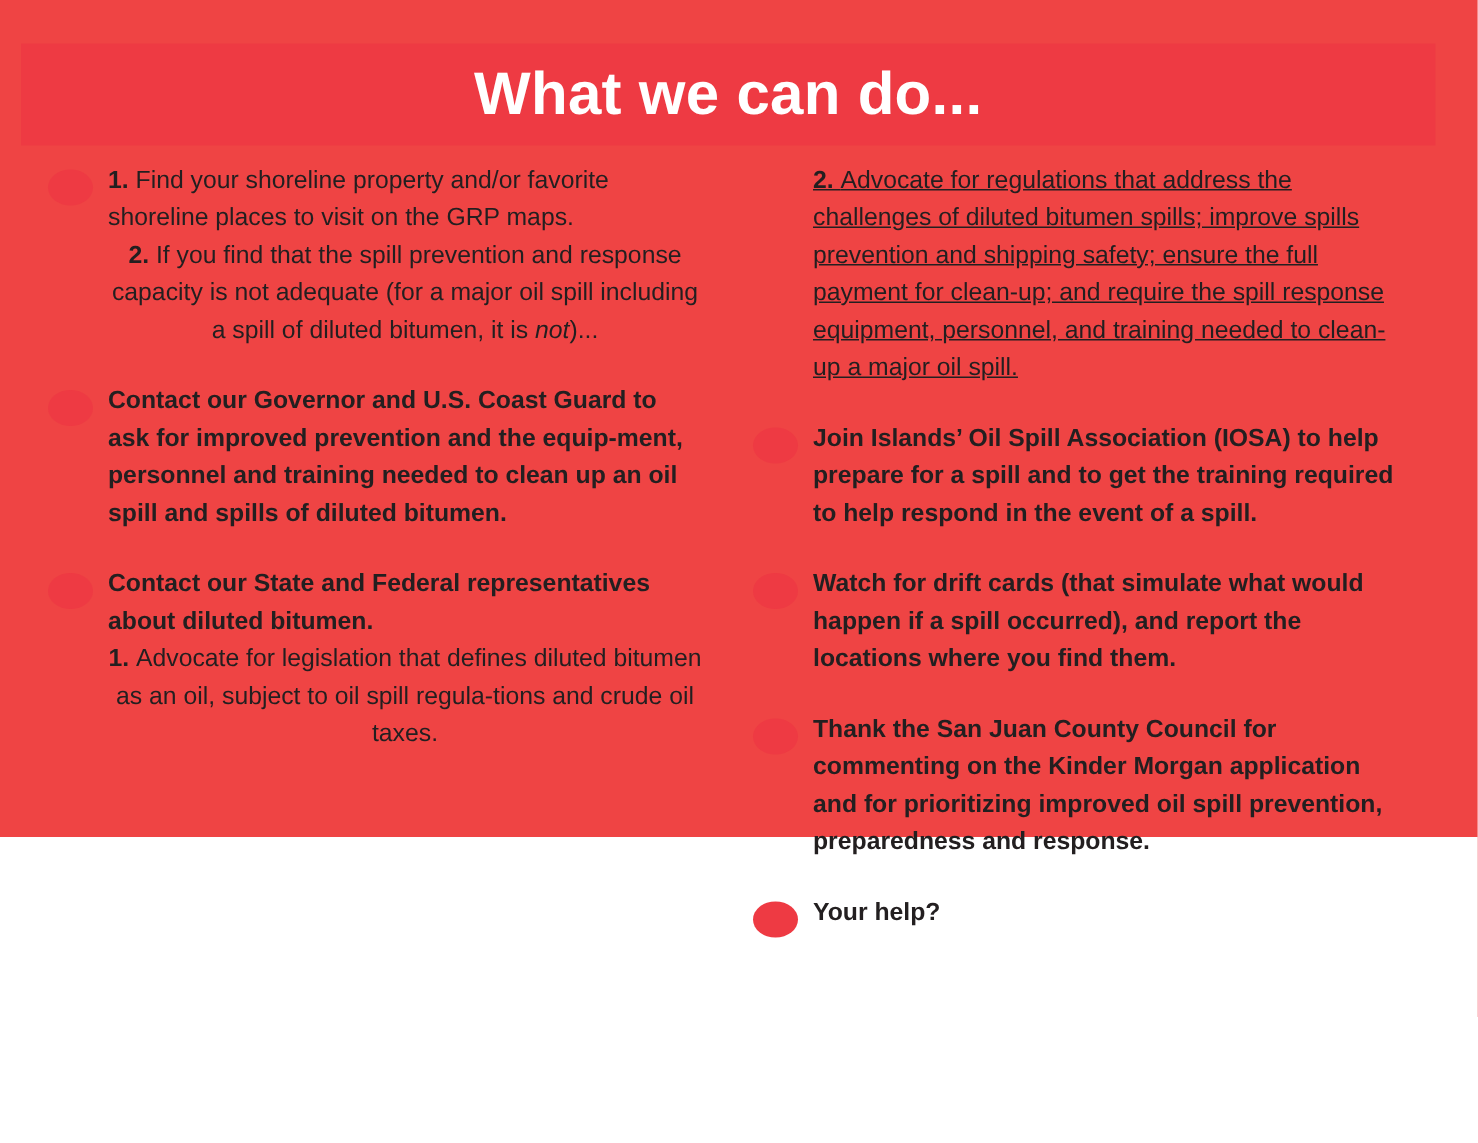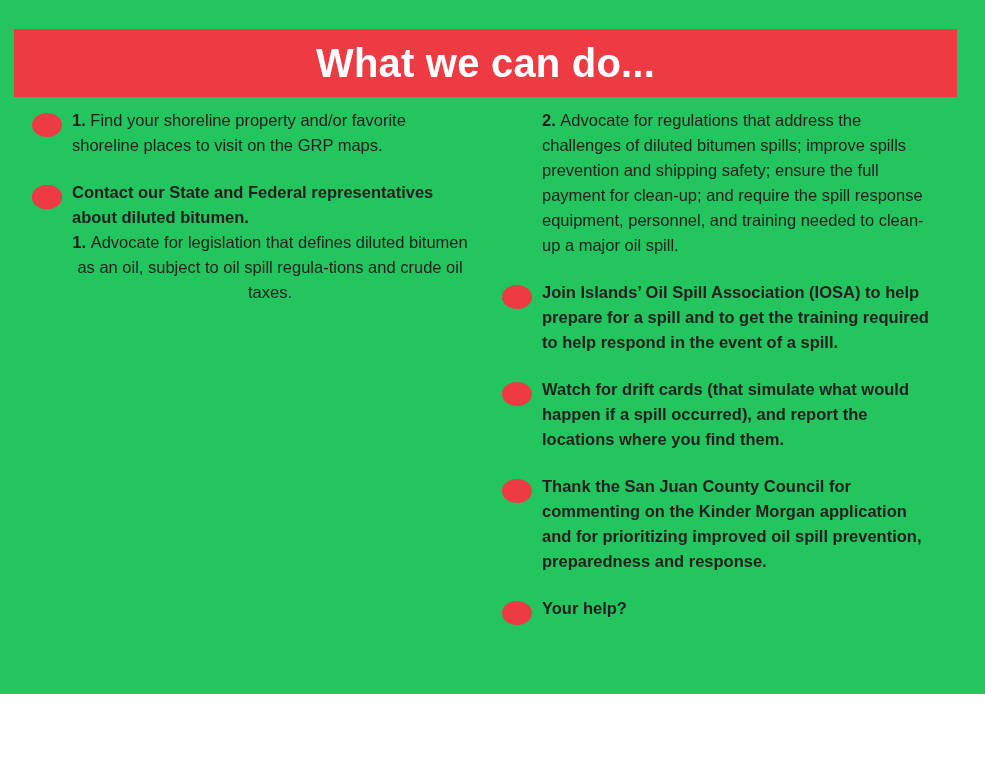--- a/index.html
+++ b/index.html
@@ -10,22 +10,22 @@
   body {
     width: 985px;
     height: 762px;
     font-family: "Liberation Sans", sans-serif;
     color: #231f20;
     overflow: hidden;
   }
   .slide {
     position: relative;
     width: 985px;
-    height: 694px;
-    background: #22c55e;
+    height: 558px;
+    background: #ef4444;
   }
   
   .title-banner {
     position: absolute;
     left: 14px;
     top: 29px;
     width: 943px;
     height: 68px;
     background: #ee3a43;
   }
@@ -68,20 +68,21 @@
     position: absolute;
     left: 4px;
     top: 5px;
     width: 30px;
     height: 24px;
     border-radius: 50%;
     background: #ee3a43;
   }
   .block.no-bullet {
     padding-left: 44px;
+    text-decoration: underline;
   }
   .para {
     font-size: 16.5px;
     line-height: 25px;
     margin: 0;
   }
   .para + .para { margin-top: 0; text-align: center; }
   .b  { font-weight: bold; }
   .n  { font-weight: normal; }
   .i  { font-style: italic; }
@@ -94,23 +95,25 @@
 
   <div class="title-banner">
     <div class="title-text">What we can do...</div>
   </div>
 
   <div class="columns">
     <div class="col col-left" id="left-col">
         <div class="block">
           <span class="bullet"></span>
           <p class="para"><span class="num">1. </span> <span class="n">Find your shoreline property and/or favorite shoreline places to visit on the GRP maps.</span></p>
+          <p class="para"><span class="num">2.</span> <span class="n">If you find that the spill prevention and response capacity is not adequate (for a major oil spill including a spill of diluted bitumen, it is </span><span class="n i">not</span><span class="n">)...</span></p>
         </div>
         <div class="block">
           <span class="bullet"></span>
+          <p class="para"><span class="b">Contact our Governor and U.S. Coast Guard to ask for improved prevention and the equip-ment, personnel and training needed to clean up an oil spill and spills of diluted bitumen.</span></p>
         </div>
         <div class="block">
           <span class="bullet"></span>
           <p class="para"><span class="b">Contact our State and Federal representatives about diluted bitumen.</span></p>
           <p class="para"><span class="num">1. </span> <span class="n">Advocate for legislation that defines diluted bitumen as an oil, subject to oil spill regula-tions and crude oil taxes.</span></p>
         </div>
       </div>
     <div class="col col-right" id="right-col">
         <div class="block no-bullet">
           <p class="para"><span class="num">2. </span> <span class="n">Advocate for regulations that address the challenges of diluted bitumen spills; improve spills prevention and shipping safety; ensure the full payment for clean-up; and require the spill response equipment, personnel, and training needed to clean-up a major oil spill.</span></p>

